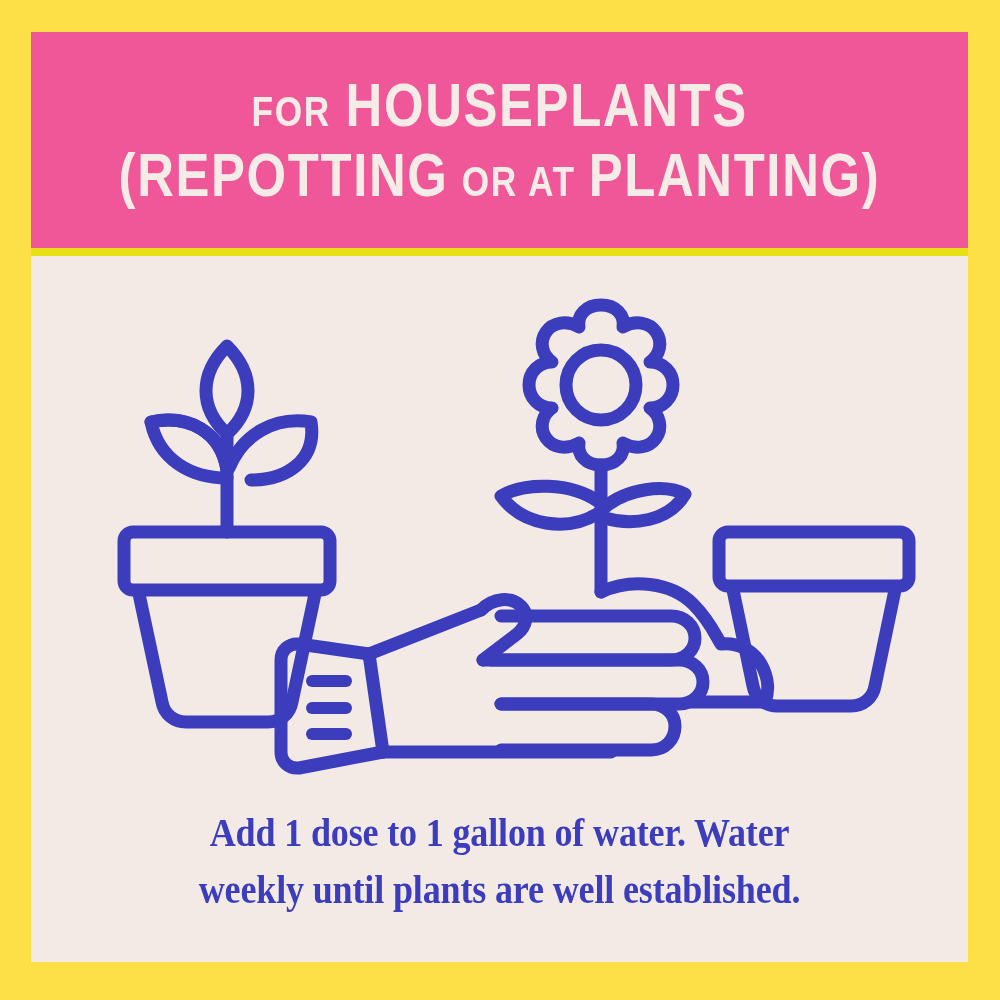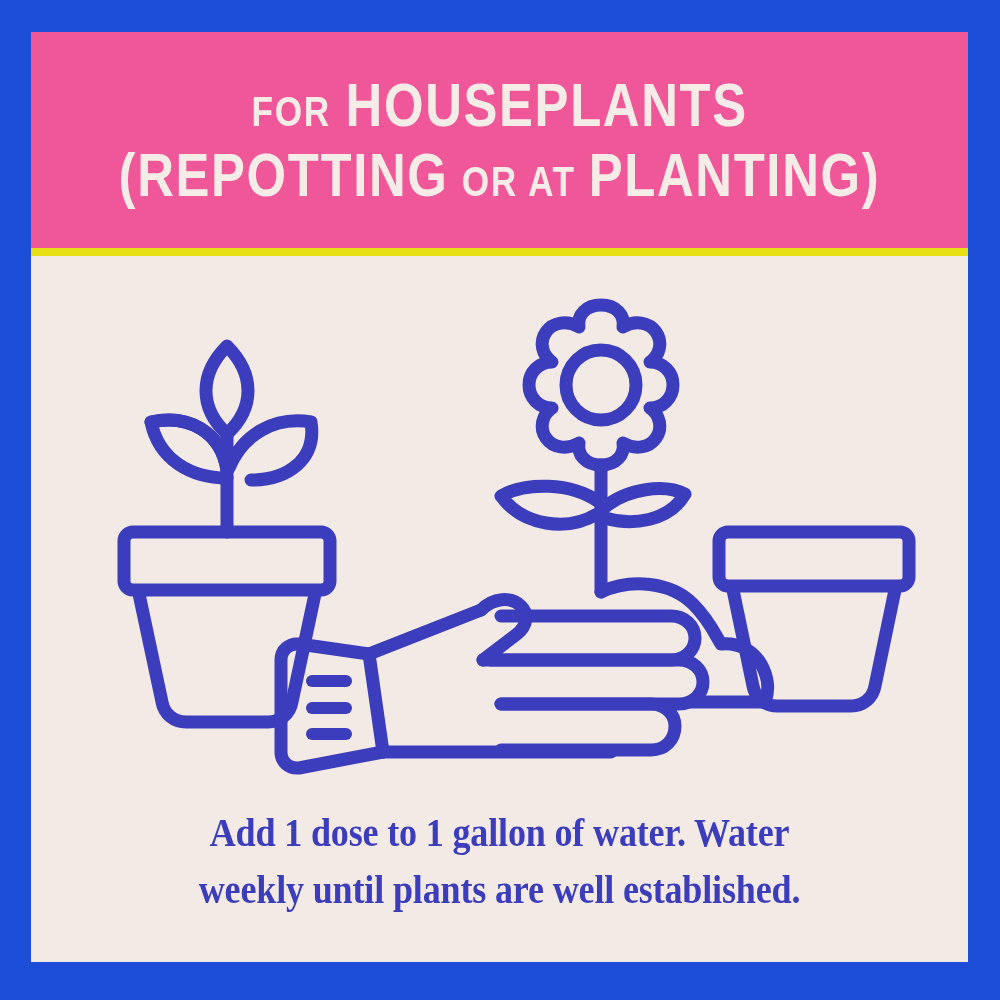--- a/index.html
+++ b/index.html
@@ -109,21 +109,21 @@
     font-size: 41px;
     line-height: 1.38;
     letter-spacing: -0.2px;
     transform: scaleX(0.88);
   }
   .caption-line { display: block; white-space: nowrap; }
 </style>
 </head>
 <body style="background: rgb(59, 61, 189);">
 
-<div id="card" style="background: #1d4ed8;">
+<div id="card" style="background: #fde047;">
   <div id="panel" style="background: rgb(243, 234, 229);">
 
     <div id="header" style="background: rgb(239, 87, 153);">
       <div class="headline" id="headline-1" style="color: rgb(246, 236, 231);">
         <span class="small">For</span>
         <span class="big">Houseplants</span>
       </div>
       <div class="headline" id="headline-2" style="color: rgb(246, 236, 231);">
         <span class="big">(Repotting</span>
         <span class="small">or at</span>

